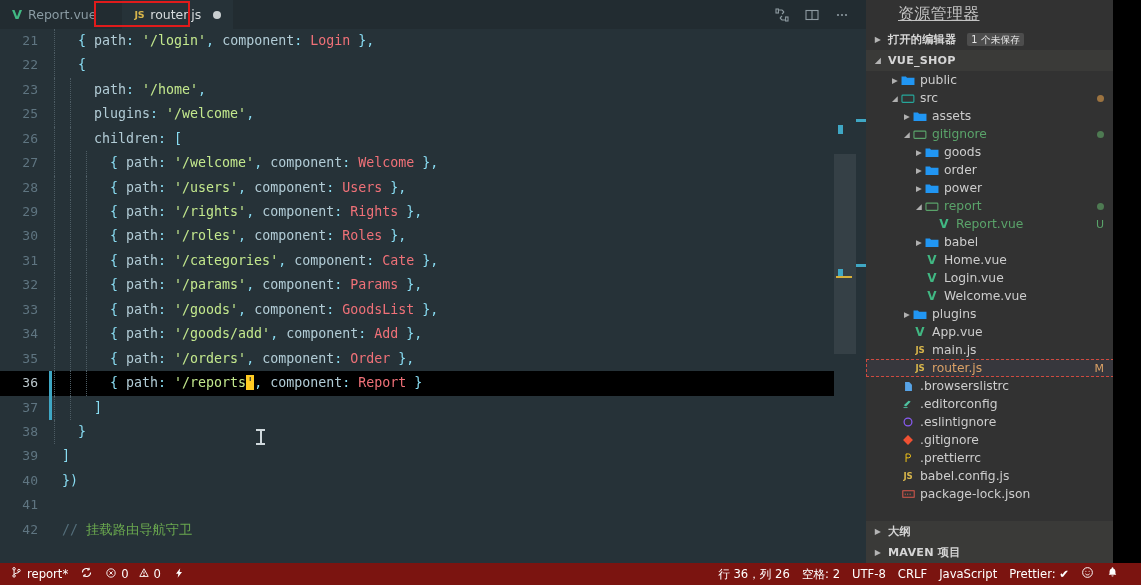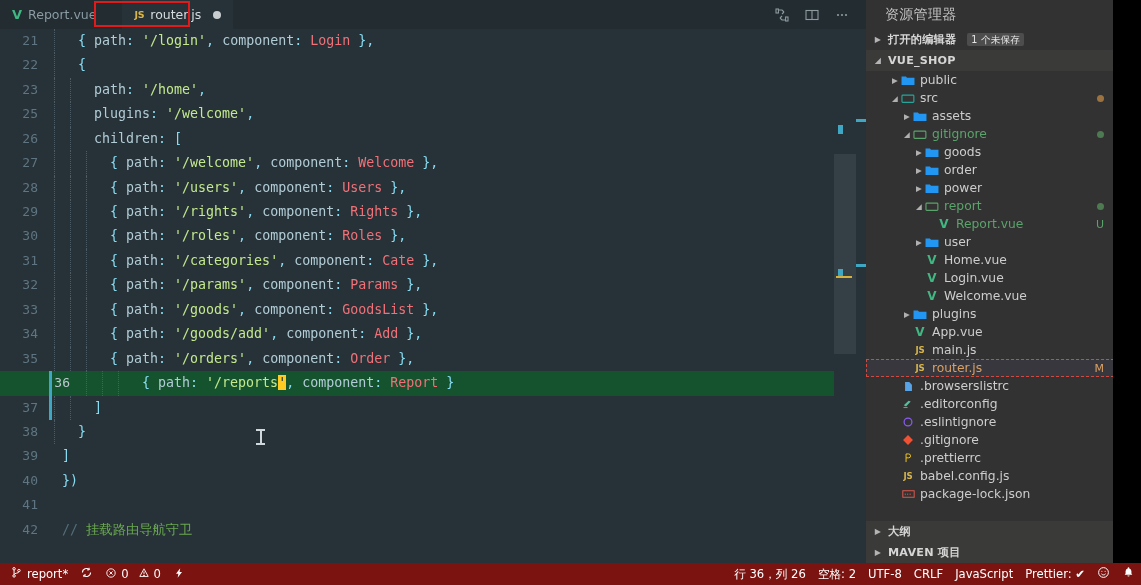--- a/index.html
+++ b/index.html
@@ -95,21 +95,21 @@
     font-size: 13.3px;
     line-height: 24.45px;
   }
   .line {
     position: relative;
     height: 24.45px;
     white-space: pre;
     display: flex;
     align-items: flex-end;
   }
-  .line.current { background: #14532d; padding-left: 32px; }
+  .line.current { background: #000000; }
   .ln {
     width: 52px;
     flex: 0 0 52px;
     text-align: right;
     padding-right: 14px;
     color: #5f7581;
     font-size: 13px;
     user-select: none;
   }
   .line.current .ln { color: #bdc9ce; }
@@ -195,25 +195,26 @@
     flex: 0 0 248px;
     background: #323232;
     display: flex; flex-direction: column;
     font-size: 12.3px;
     color: #cdcdcd;
     position: relative;
   }
   .sb-title {
     height: 29px; flex: 0 0 29px;
     display: flex; align-items: center;
-    padding-left: 19px;
-    font-size: 14px;
+    padding-left: 32px;
+    font-size: 16px;
     color: #c3c3c3;
     background: #323232;
     letter-spacing: .3px;
+    text-decoration: underline;
   }
   .sb-section-header {
     height: 21px; flex: 0 0 21px;
     display: flex; align-items: center;
     gap: 4px;
     padding-left: 6px;
     background: #3a3a38;
     font-size: 11.2px;
     font-weight: bold;
     color: #d6d6d6;
@@ -272,21 +273,21 @@
   }
   .dot { width: 7px; height: 7px; border-radius: 50%; display:block; }
 
   
   .statusbar {
     height: 22px; flex: 0 0 22px;
     background: #7b1410;
     display: flex; align-items: center;
     color: #ffffff;
     font-size: 11.6px;
-    padding: 0 0 0 4px;
+    padding: 0 16px 0 4px;
   }
   .sb-item {
     display: flex; align-items: center;
     gap: 4px;
     padding: 0 6px;
     height: 22px;
     white-space: nowrap;
   }
   .sb-right { margin-left: auto; display: flex; align-items: center; }
   .sb-ico { display:inline-block; }
@@ -498,21 +499,21 @@
             <span class="label" style="color: rgb(90, 163, 106);">Report.vue</span>
             <span class="gstat" style="color: rgb(90, 163, 106);">U</span>
           </div>
           <div class="row" style="padding-left: 48px;">
             <span class="arrow">▶</span>
             <span class="ficon">
               <svg viewBox="0 0 16 12" width="14" height="11">
                 <path d="M0.6 1.4h5l1.3 1.4h8.5v8.2H0.6z" fill="#2196f3"></path>
               </svg>
             </span>
-            <span class="label">user</span>
+            <span class="label">babel</span>
           </div>
           <div class="row" style="padding-left: 48px;">
             <span class="arrow"></span>
             <span class="ficon">
               <span style="color:#41b883;font-size:12px;font-weight:bold;line-height:1">V</span>
             </span>
             <span class="label">Home.vue</span>
           </div>
           <div class="row" style="padding-left: 48px;">
             <span class="arrow"></span>

